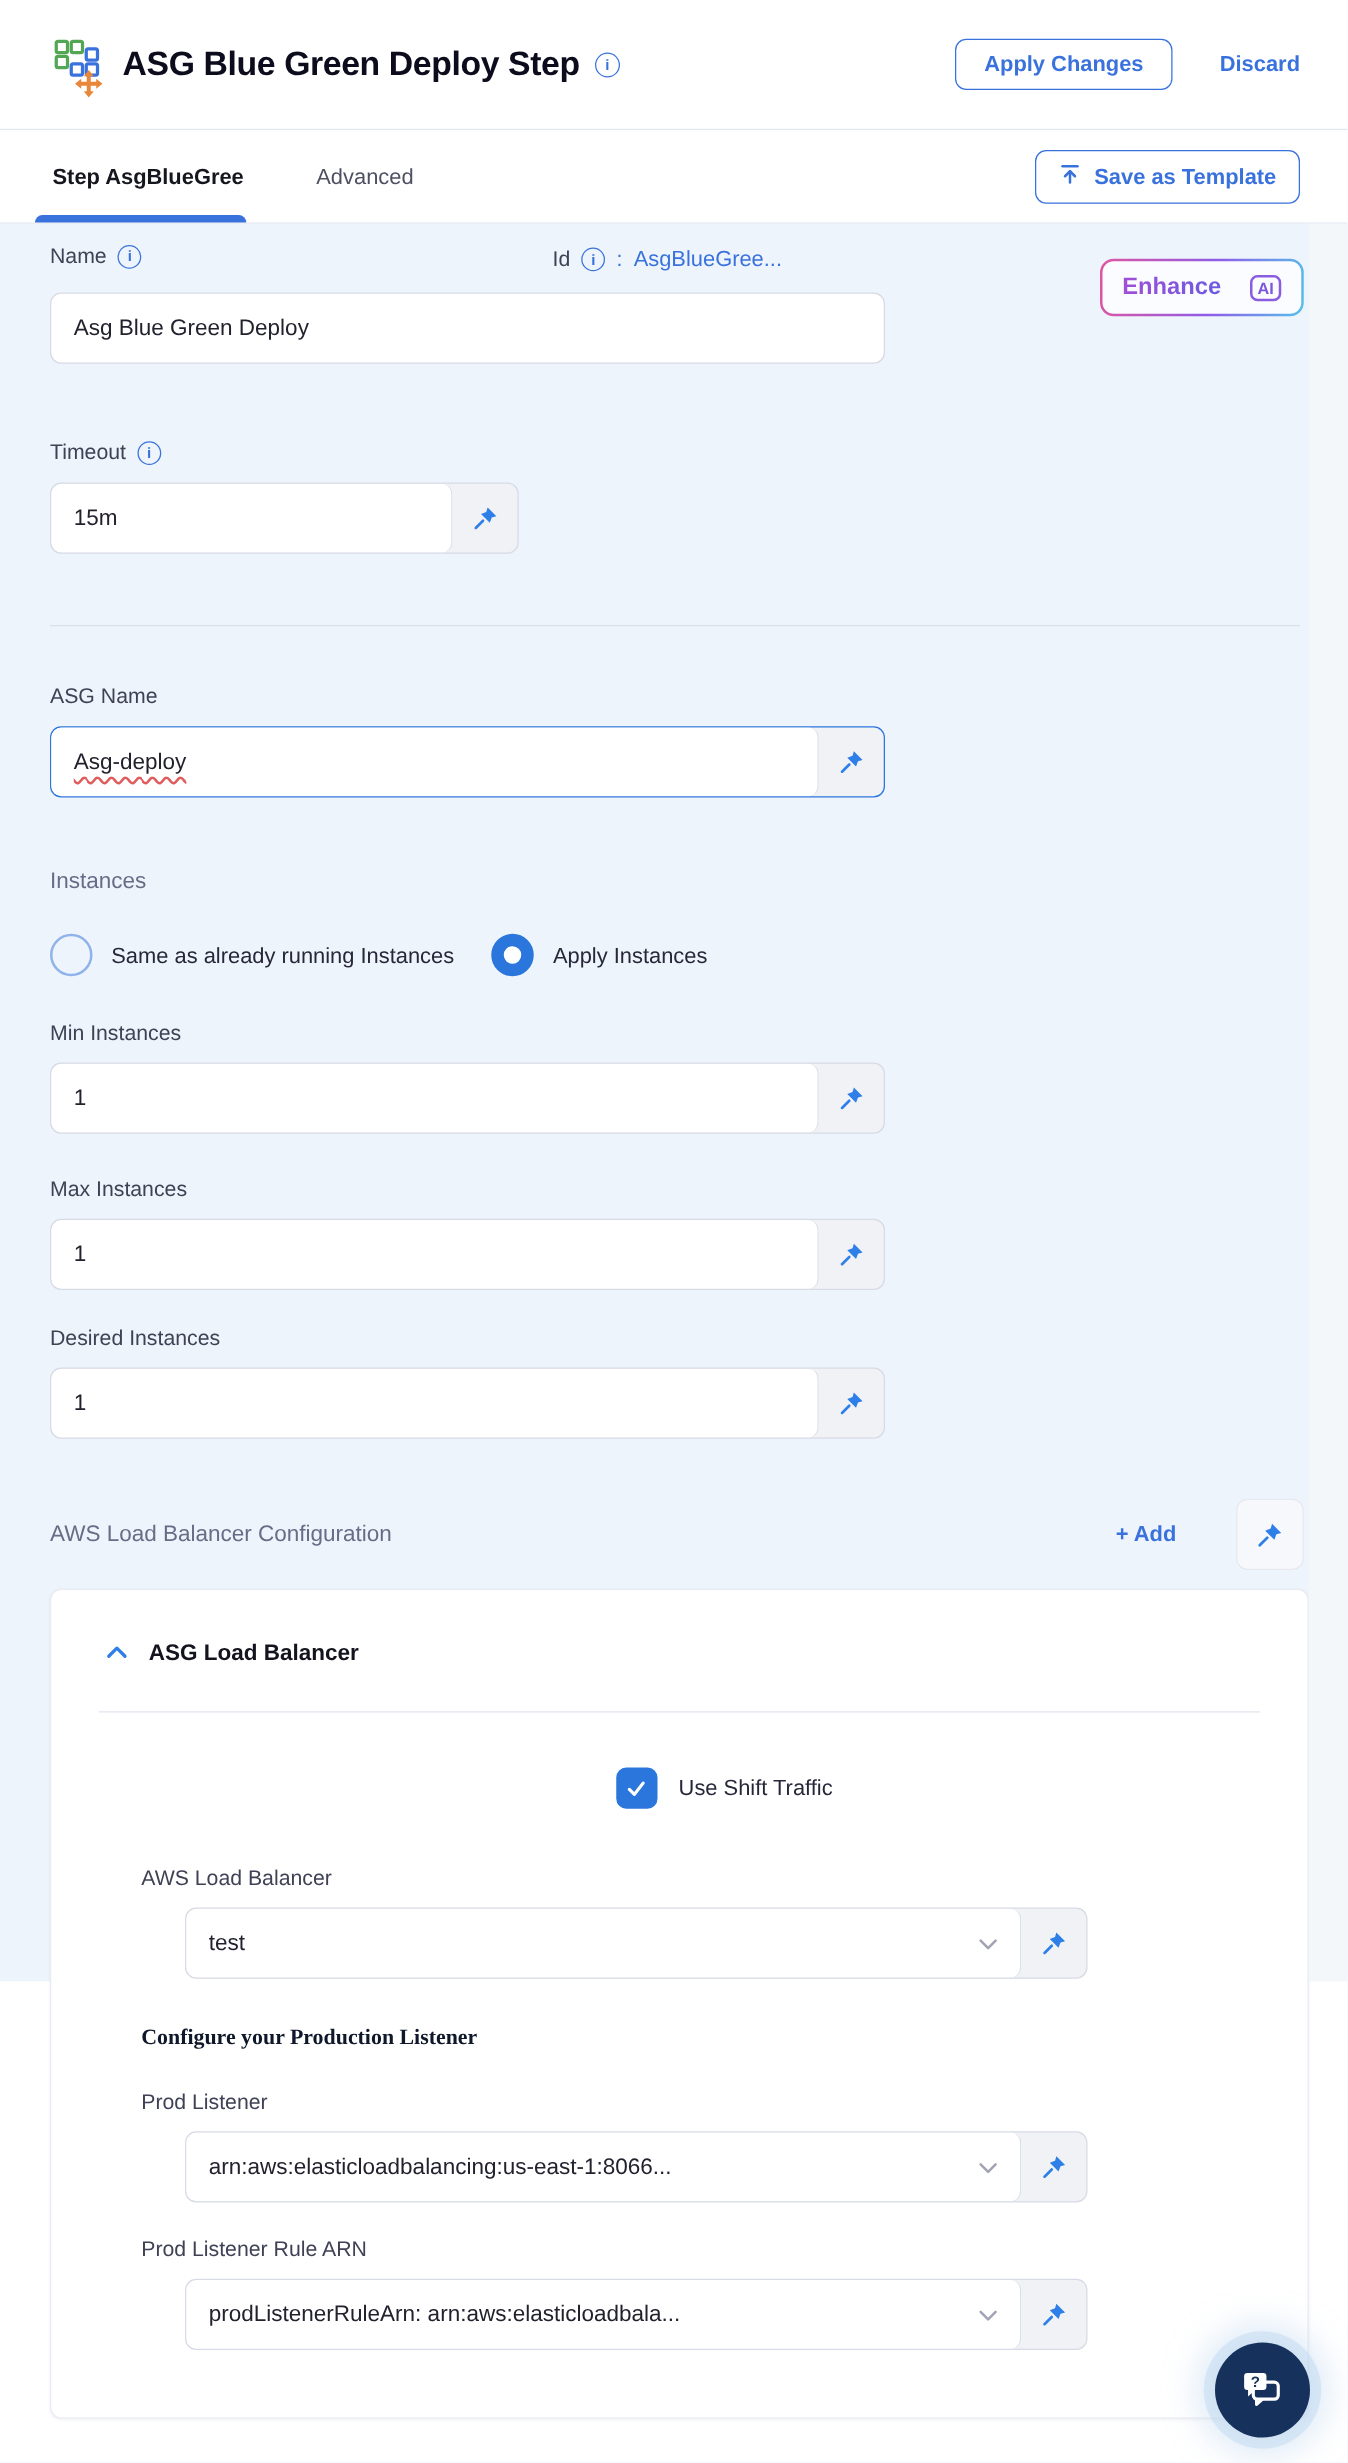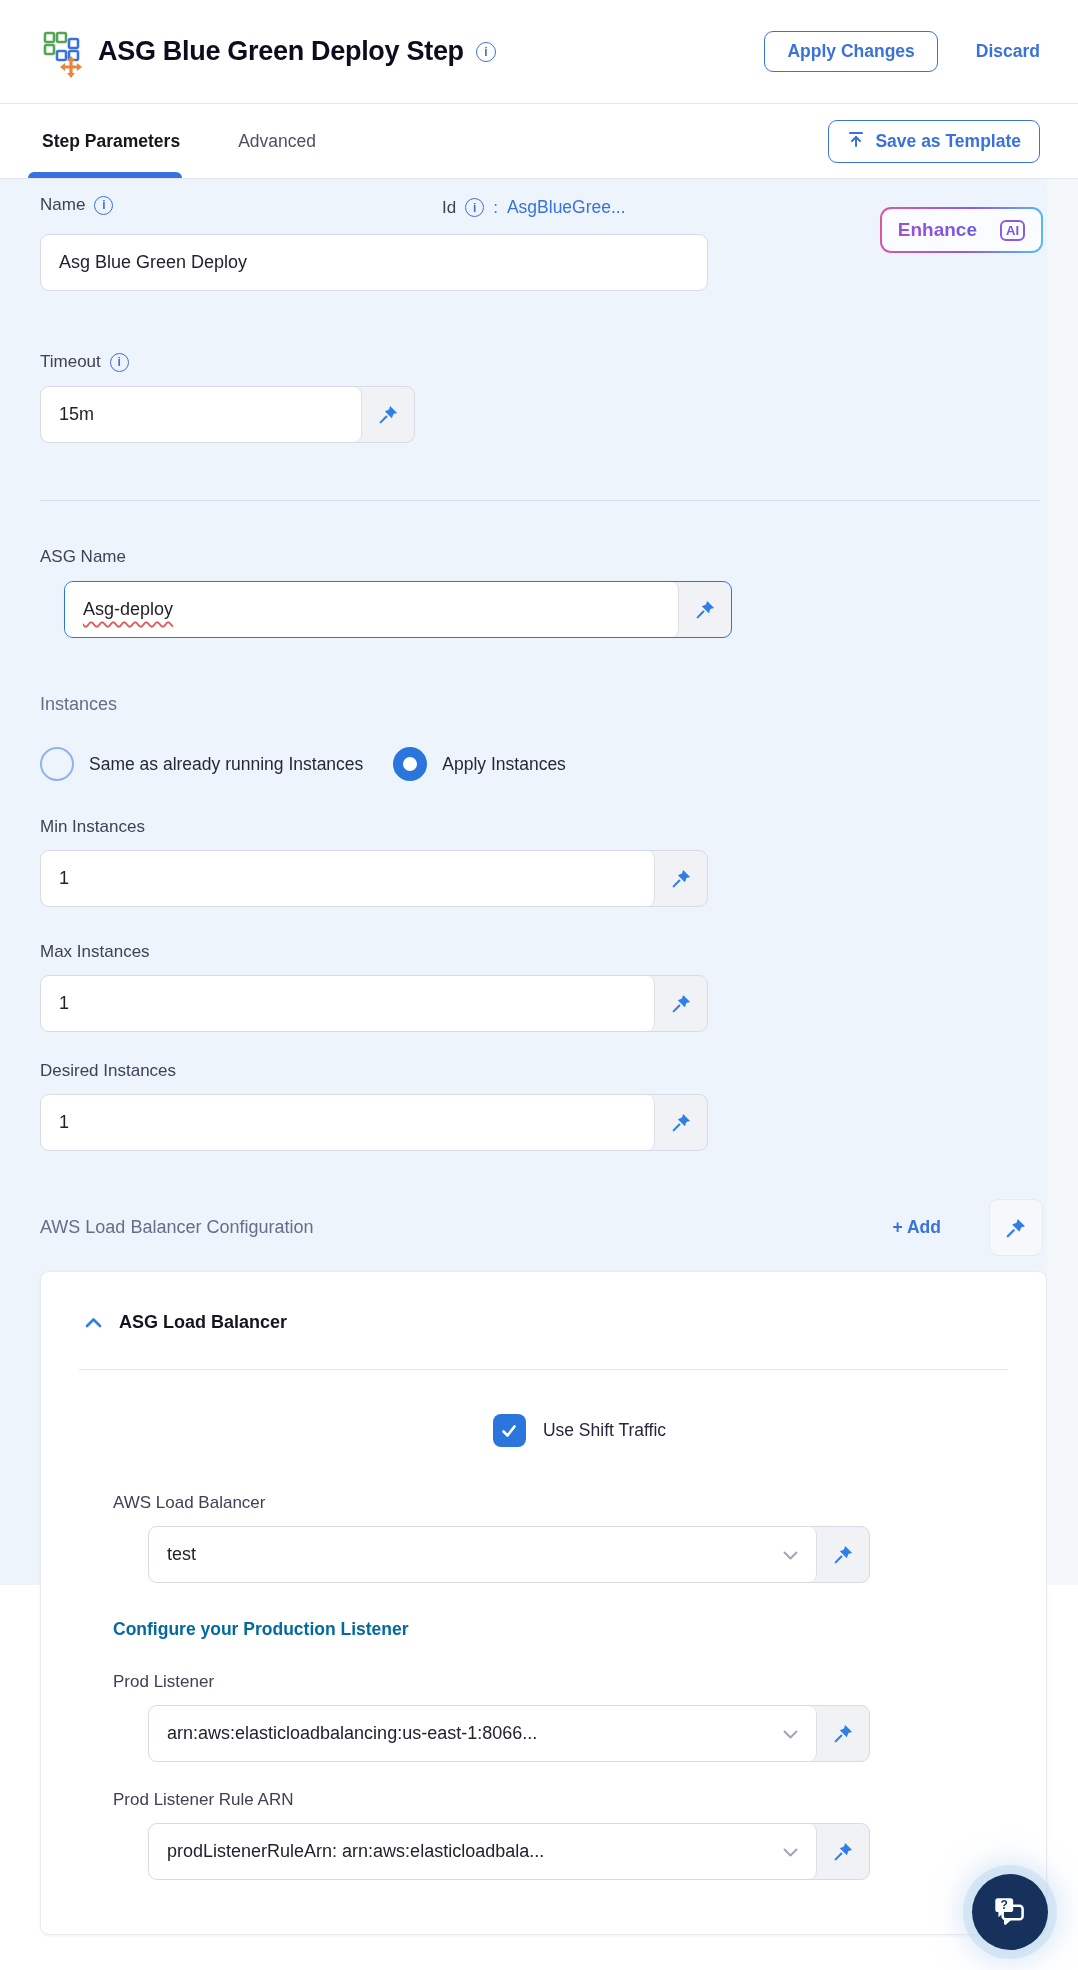--- a/index.html
+++ b/index.html
@@ -83,21 +83,21 @@
   .plain-input {
     display:block; height:57px; border:1px solid #d8dae6; border-radius:9px;
     background:#fff; font-size:18px; color:#22222e; padding:0 18px; outline:none;
     font-family:inherit; width:668px; margin-top:13px;
   }
   
   .pin-field {
     display:flex; height:57px; border:1px solid #d8dae6; border-radius:9px;
     background:#f1f2f6; overflow:hidden; width:668px; margin-top:14px;
   }
-  .pin-field.focused { border:1.6px solid #2b76dd;margin-left:24px; }
+  .pin-field.focused { border:1.6px solid #2b76dd; }
   .pf-input {
     flex:1; background:#fff; border-right:1px solid #dcdee8; border-radius:8px;
     display:flex; align-items:center; padding:0 18px; font-size:18px; color:#22222e;
     white-space:nowrap; overflow:hidden;
   }
   .pf-input input { border:none; outline:none; font-size:18px; color:#22222e; width:100%; font-family:inherit; background:transparent; }
   .pf-pin { width:52px; display:flex; align-items:center; justify-content:center; cursor:pointer; flex:none; }
   .squiggle { text-decoration: underline wavy #e05c5c 1.5px; text-underline-offset:6px; }
   .divider { height:1px; background:#dcdfec; width:1000px; margin-top:57px; }
   
@@ -125,21 +125,21 @@
   .checkbox-row { display:flex; align-items:center; gap:17px; margin:44px 0 0 72px; cursor:pointer;justify-content:center; }
   .checkbox {
     width:33px; height:33px; border-radius:8px; background:#2b76dd;
     display:flex; align-items:center; justify-content:center; flex:none;
   }
   .checkbox-label { font-size:17.5px; color:#27273a; }
   .inner-label { margin:46px 0 0 72px; }
   .dropdown { margin-left:107px; width:722px; }
   .dd-text { flex:1; white-space:nowrap; overflow:hidden; }
   .dd-chevron { flex:none; margin-left:12px; }
-  .configure-heading { margin:36px 0 0 72px; font-size:17.5px; font-weight:700; color:#0369a1; }
+  .configure-heading { margin:36px 0 0 72px; font-size:17.5px; font-weight:700; color:#0f172a;font-family:Liberation Serif, serif; }
   .mt32 { margin-top:32px; } .mt28 { margin-top:28px; } .mt13 { margin-top:13px; }
   .mt61 { margin-top:61px; } .mt46 { margin-top:46px; } .mt56 { margin-top:56px; }
   .mt36 { margin-top:36px; } .mt35 { margin-top:35px; } .mt29 { margin-top:29px; }
   
   .chat-btn {
     position:absolute; left:972px; top:1874px; width:76px; height:76px; border-radius:50%;
     background:#16325c; border:none; cursor:pointer;
     box-shadow:0 0 0 9px rgba(188,214,240,.45), 0 0 26px 14px rgba(188,214,240,.5);
     display:flex; align-items:center; justify-content:center;
   }
@@ -168,21 +168,21 @@
       </g>
     </svg>
   </span>
   <span class="page-title">ASG Blue Green Deploy Step</span>
   <span class="info-icon title-info">i</span>
   <button class="apply-btn">Apply Changes</button>
   <button class="discard-btn">Discard</button>
 </div>
 
 <div class="tabbar">
-  <div class="tab active">Step Parameters</div>
+  <div class="tab active">Step AsgBlueGree</div>
   <div class="tab">Advanced</div>
   <button class="save-template-btn">
     <span>
       <svg width="18" height="18" viewBox="0 0 18 18" fill="none" stroke="#3a72dd" stroke-width="2" stroke-linecap="round" stroke-linejoin="round">
         <line x1="3" y1="3" x2="15" y2="3"></line>
         <line x1="9" y1="16" x2="9" y2="7"></line>
         <polyline points="5,11 9,7 13,11"></polyline>
       </svg>
     </span>
     <span>Save as Template</span>

